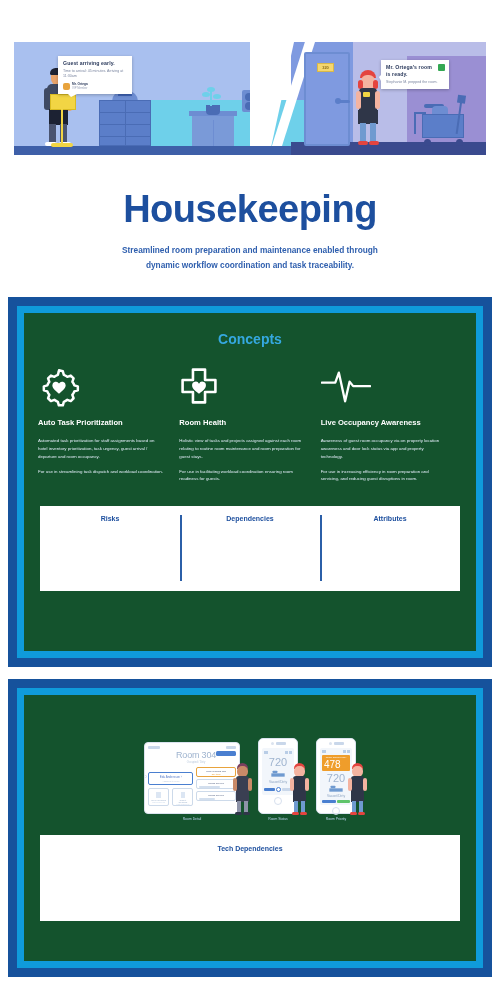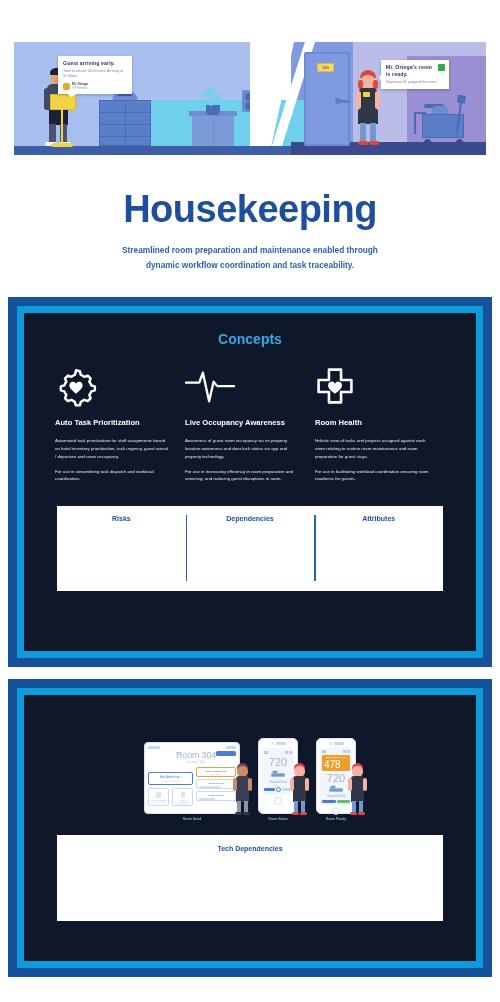--- a/index.html
+++ b/index.html
@@ -78,21 +78,21 @@
   .title-wrap { text-align:center; padding-top: 28px; }
   .main-title { font-size: 38px; font-weight: bold; color: #1d4f9e; letter-spacing: -0.5px; }
   .subtitle { margin: 12px auto 0; width: 260px; font-size: 8.3px; font-weight: bold;
               color: #2f5fae; line-height: 1.75; }
 
   
   .section { margin: 0 auto; width: 484px; background: #16529C; padding: 9px; }
   .section-1 { margin-top: 25px; height: 370px; }
   .section-2 { margin-top: 12px; height: 298px; }
   .accent-box { width: 100%; height: 100%; background: #0f9bdb; padding: 7px; }
-  .inner-box { width: 100%; height: 100%; background: #0f172a; padding: 10px 25px; }
+  .inner-box { width: 100%; height: 100%; background: #14532d; padding: 10px 8px; }
 
   .section-title { text-align:center; font-size: 14px; font-weight: bold; color: #35a8e0; margin: 8px 0 0; }
 
   
   .concepts-row { display:flex; margin-top: 20px; padding: 0 6px; }
   .concept { flex: 1; padding-right: 16px; }
   .concept-icon { width: 44px; height: 40px; margin-bottom: 10px; }
   .concept-icon svg { display:block; }
   .concept-h { font-size: 7.6px; font-weight: bold; color: #ffffff; line-height: 1.45; margin-bottom: 9px; }
   .concept-p { font-size: 4.4px; color: #e4eefa; line-height: 1.78; margin-bottom: 7px; }
@@ -265,39 +265,39 @@
               <path d="M24 32 c-5-4-8-6.4-8-10 a4.3 4.3 0 0 1 8-2.2 a4.3 4.3 0 0 1 8 2.2 c0 3.6-3 6-8 10 z" fill="#fff" stroke="none"></path>
             </svg>
           </div>
           <div class="concept-h">Auto Task Prioritization</div>
           <div class="concept-p">Automated task prioritization for staff assignments based on hotel inventory prioritization, task urgency, guest arrival / departure and room occupancy.</div>
           <div class="concept-p">For use in streamlining task dispatch and workload coordination.</div>
         </div>
 
         <div class="concept">
           <div class="concept-icon">
-            <svg width="50" height="40" viewBox="0 0 56 40" fill="none" stroke="#fff" stroke-width="2.6" stroke-linecap="round" stroke-linejoin="round">
-              <path d="M1 15 H16 L20 4 L27 36 L32 14 L36 19 H55"></path>
-            </svg>
-          </div>
-          <div class="concept-h">Live Occupancy Awareness</div>
-          <div class="concept-p">Awareness of guest room occupancy via on property location awareness and door lock status via app and property technology.</div>
-          <div class="concept-p">For use in increasing efficiency  in room preparation and servicing, and reducing guest disruptions in room.</div>
-        </div>
-
-        <div class="concept">
-          <div class="concept-icon">
             <svg width="40" height="38" viewBox="0 0 44 44" fill="none" stroke="#fff" stroke-width="3" stroke-linejoin="round">
               <path d="M15 3 h14 v12 h12 v14 h-12 v12 h-14 v-12 h-12 v-14 h12 z"></path>
               <path d="M22 31 c-5-4-8-6.2-8-9.6 a4.2 4.2 0 0 1 8-2.1 a4.2 4.2 0 0 1 8 2.1 c0 3.4-3 5.6-8 9.6 z" fill="#fff" stroke="none"></path>
             </svg>
           </div>
           <div class="concept-h">Room Health</div>
           <div class="concept-p">Holistic view of tasks and projects assigned against each room relating to routine room maintenance and room preparation for guest stays.</div>
           <div class="concept-p">For use in facilitating workload coordination ensuring room readiness for guests.</div>
+        </div>
+
+        <div class="concept">
+          <div class="concept-icon">
+            <svg width="50" height="40" viewBox="0 0 56 40" fill="none" stroke="#fff" stroke-width="2.6" stroke-linecap="round" stroke-linejoin="round">
+              <path d="M1 15 H16 L20 4 L27 36 L32 14 L36 19 H55"></path>
+            </svg>
+          </div>
+          <div class="concept-h">Live Occupancy Awareness</div>
+          <div class="concept-p">Awareness of guest room occupancy via on property location awareness and door lock status via app and property technology.</div>
+          <div class="concept-p">For use in increasing efficiency  in room preparation and servicing, and reducing guest disruptions in room.</div>
         </div>
       </div>
 
       <div class="white-panel">
         <div class="wp-col">
           <div class="wp-h">Risks</div>
         </div>
         <div class="wp-col">
           <div class="wp-h">Dependencies</div>
         </div>

